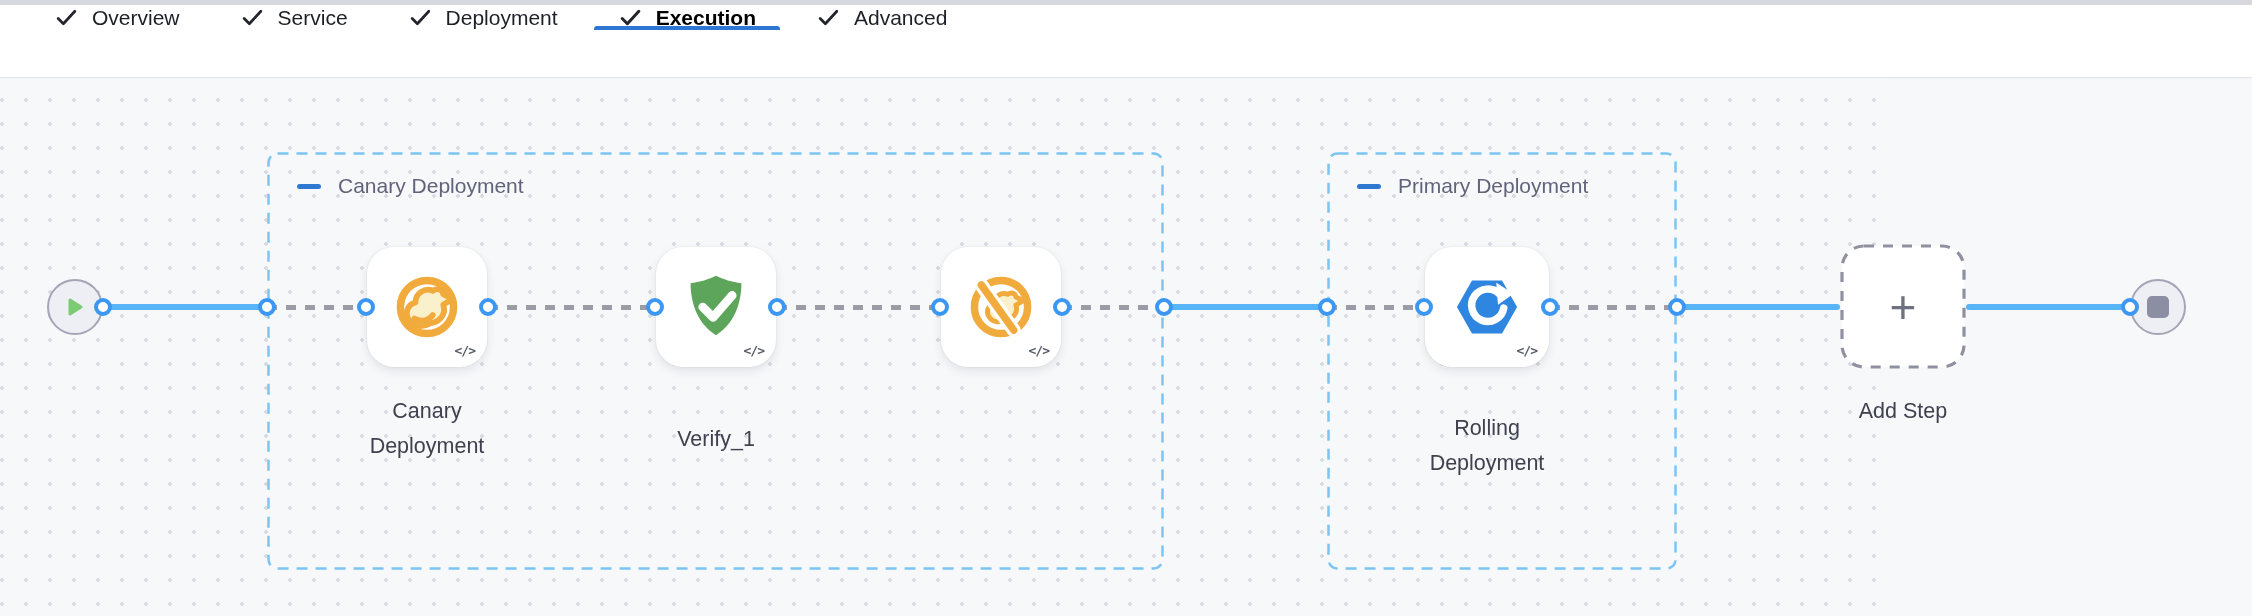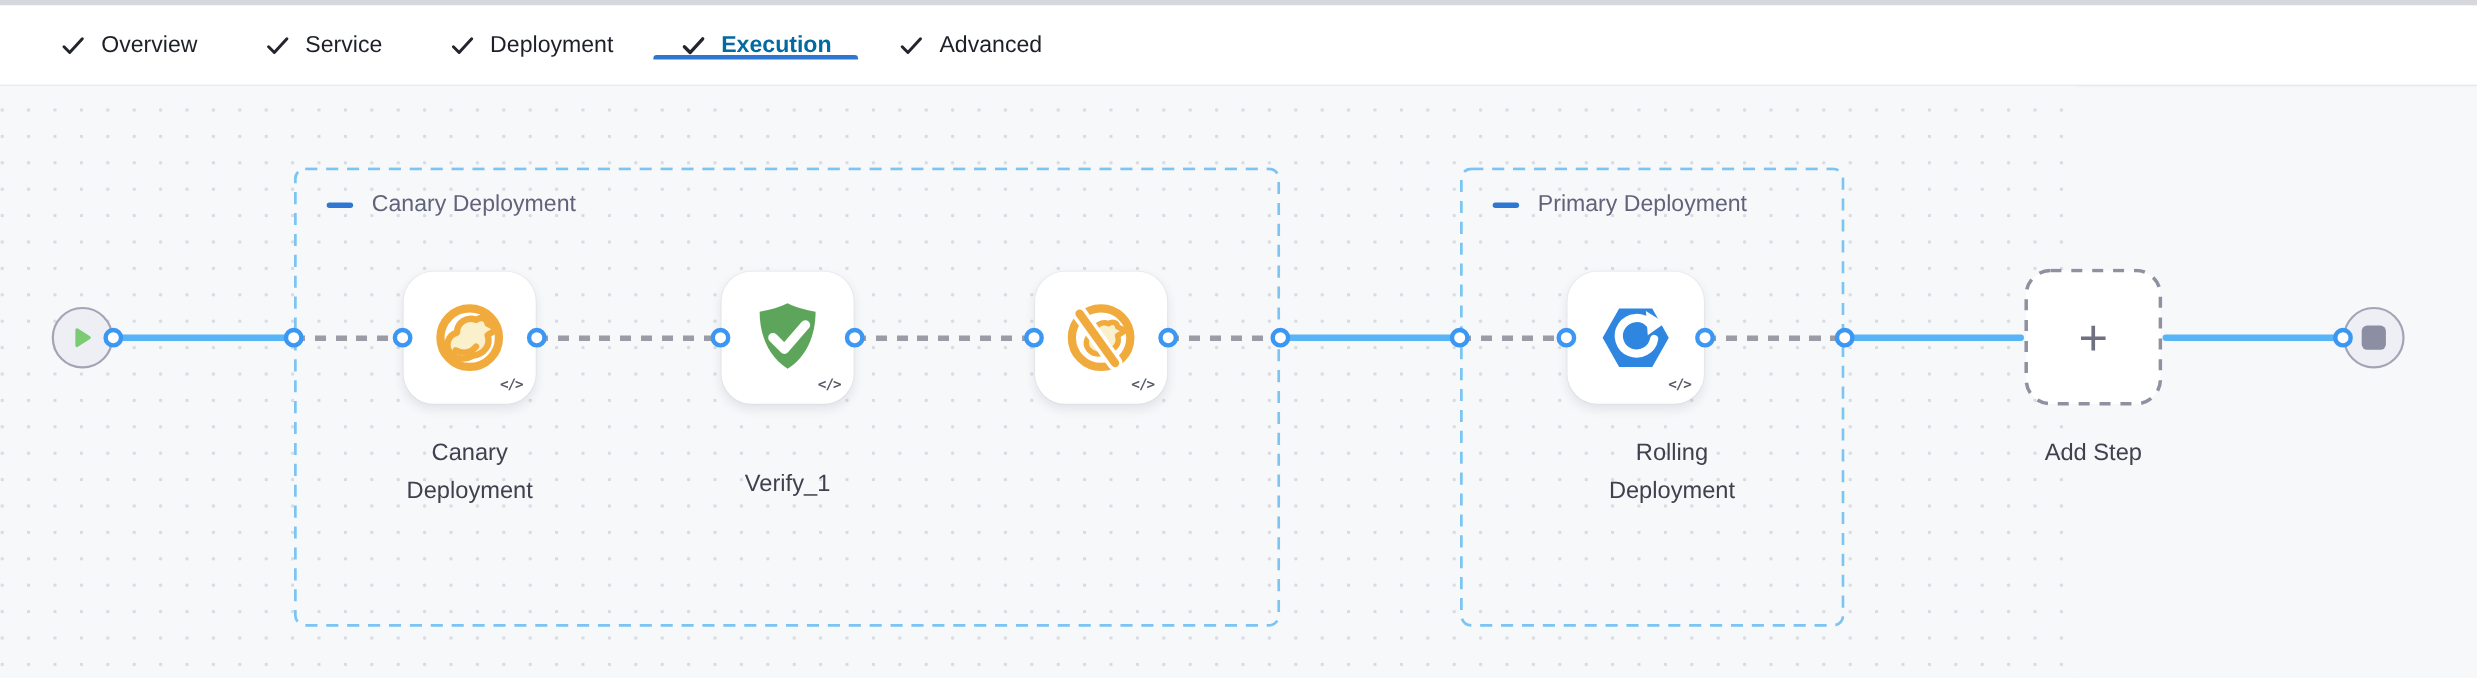--- a/index.html
+++ b/index.html
@@ -2,29 +2,29 @@
 <html><head>
 <meta charset="utf-8">
 <style>
   * { margin:0; padding:0; box-sizing:border-box; }
   html,body { width:2252px; height:616px; font-family:"Liberation Sans", sans-serif; background:#f6f8fa; overflow:hidden; }
 
   .top-strip { height:5px; width:100%; background:#d6d8dd; }
 
   
   .tabbar {
-    height:73px; background:#ffffff; display:flex; align-items:center;
+    height:73px; background:#ffffff; display:flex; align-items:flex-start;
     padding-left:24px; border-bottom:1px solid #e2e4e9;
     box-shadow:0 1px 2px rgba(40,41,61,.04);
   }
   .tab {
     position:relative; display:flex; align-items:center; gap:13px;
     padding:0 30px; cursor:pointer; font-size:21px; color:#1e2028;
   }
-  .tab.active { font-weight:700; color:#0369a1; }
+  .tab.active { font-weight:700; color:#000000; }
   .tab .check { width:25px; height:25px; flex:0 0 auto; }
   .tab-underline {
     position:absolute; left:6px; right:6px; bottom:0; height:4px;
     background:#2d77d2; border-radius:3px 3px 0 0;
   }
 
   
   .canvas {
     position:relative; width:1888px; height:537px;
     background-color:#f6f8fa;
@@ -192,21 +192,21 @@
   </div>
 
   <div class="step-card" style="left:1425px; width:124px;">
     <svg class="step-icon" viewBox="0 0 64 64">
       <path d="M19 9 L45 9 L58 32 L45 55 L19 55 L6 32 Z" fill="#2e86e0"></path>
       <path d="M43 21 A 14 14 0 1 0 46.5 33" fill="none" stroke="#ffffff" stroke-width="6.5" stroke-linecap="round"></path>
       <path d="M40 11 L55 20.5 L41.5 30 Z" fill="#ffffff"></path>
     </svg>
     <span class="code-badge">&lt;/&gt;</span>
   </div>
-  <div class="step-label" style="left:1430px;">Rolling Deployment</div>
+  <div class="step-label" style="left:1397px;margin-top:17px;">Rolling Deployment</div>
 
   <div class="add-step">
     <svg class="frame" width="126" height="125">
         <rect x="2" y="2" width="122" height="121" rx="22" fill="#ffffff" stroke="#8f90a0" stroke-width="3.2" stroke-dasharray="10 9"></rect>
       </svg>
     <span class="plus-glyph">+</span>
   </div>
   <div class="step-label" style="left:1813px;">Add Step</div>
 
   <span class="port" style="left:94px;"></span>

